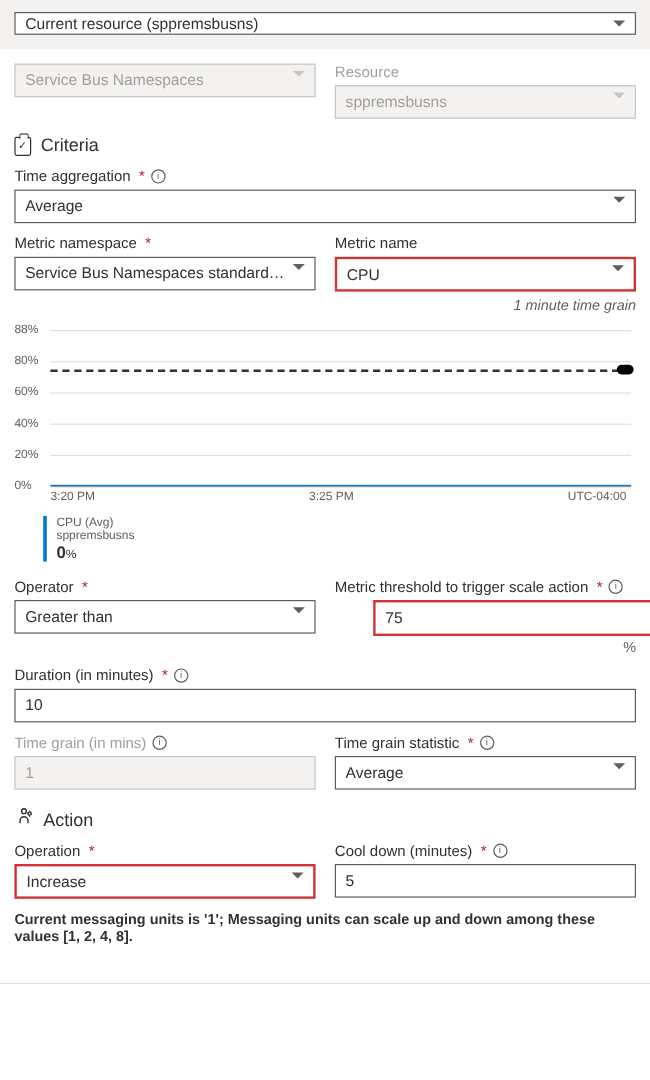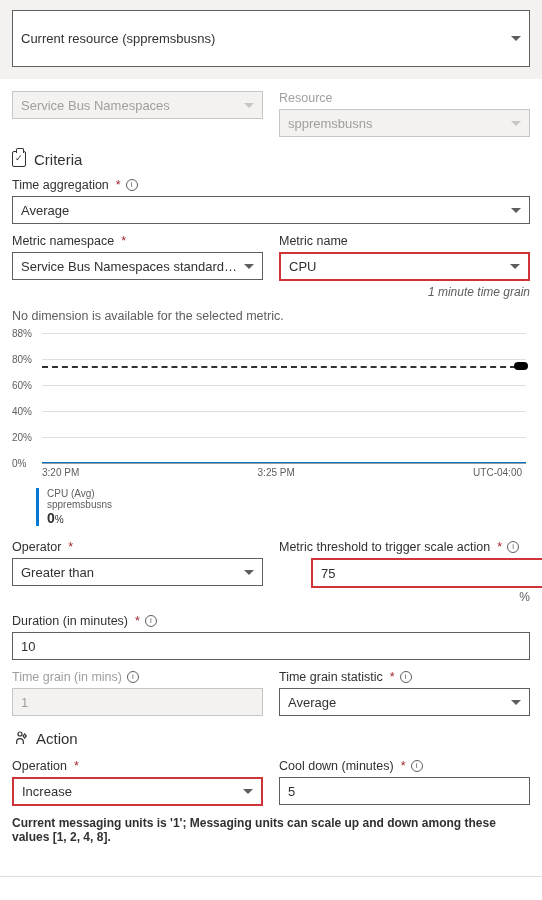--- a/index.html
+++ b/index.html
@@ -24,21 +24,21 @@
     margin: 0;
   }
   .close-x { font-size: 16px; color: #323130; cursor: pointer; padding: 4px; }
   .top-select-wrap {
     padding: 0 12px 12px 12px;
     background: #f3f2f1;
   }
   .top-select {
     width: 100%;
     border: 1px solid #605e5c;
-    padding: 20px 8px;
+    padding: 1px 8px;
     display: flex;
     justify-content: space-between;
     align-items: center;
     background: #fff;
     cursor: pointer;
   }
   .top-select-wrap-outer { padding-top: 10px; background:#f3f2f1;}
   .content { padding: 12px 12px 16px 12px; }
   .row { display: flex; gap: 16px; margin-bottom: 10px; }
   .col { flex: 1; min-width: 0; }
@@ -65,42 +65,41 @@
     line-height: 1;
   }
   .select, .input {
     width: 100%;
     border: 1px solid #605e5c;
     padding: 5px 8px;
     font-size: 13px;
     background: #fff;
     display: flex;
     justify-content: space-between;
-    align-items: center;
     min-height: 28px;
   }
   .select { cursor: pointer; }
   .select.disabled, .input.disabled {
     background: #f3f2f1;
     color: #a19f9d;
     border-color: #c8c6c4;
   }
   .chev {
     width: 0; height: 0;
     border-left: 5px solid transparent;
     border-right: 5px solid transparent;
     border-top: 5px solid #605e5c;
     flex: 0 0 auto;
   }
   .chev.disabled { border-top-color: #c8c6c4; }
   .hilite { border: 2px solid #d13438; }
   .trunc { white-space: nowrap; overflow: hidden; text-overflow: ellipsis; flex: 1; min-width: 0; margin-right: 6px; }
   .section-head {
     display: flex;
-    align-items: flex-start;
+    align-items: flex-end;
     gap: 8px;
     margin: 14px 0 10px 0;
     font-size: 15px;
     font-weight: 400;
   }
   .crit-icon {
     width: 14px; height: 16px;
     border: 1.5px solid #323130;
     border-radius: 2px;
     position: relative;
@@ -237,21 +236,20 @@
       <div class="col">
         <div class="label dark">Metric name</div>
         <div class="select hilite">
           <span class="trunc">CPU</span>
           <span class="chev"></span>
         </div>
         <div class="hint">1 minute time grain</div>
       </div>
     </div>
 
-    <div class="nodim">No dimension is available for the selected metric.</div>
 
     <div class="chart-area">
       <div class="chart-grid">
         <div class="gridline" style="top:0%"></div>
         <div class="ytick" style="top:0%">88%</div>
         <div class="gridline" style="top:20%"></div>
         <div class="ytick" style="top:20%">80%</div>
         <div class="dashline" style="top:25%"></div>
         <div class="blackdot" style="top:25%"></div>
         <div class="gridline" style="top:40%"></div>

